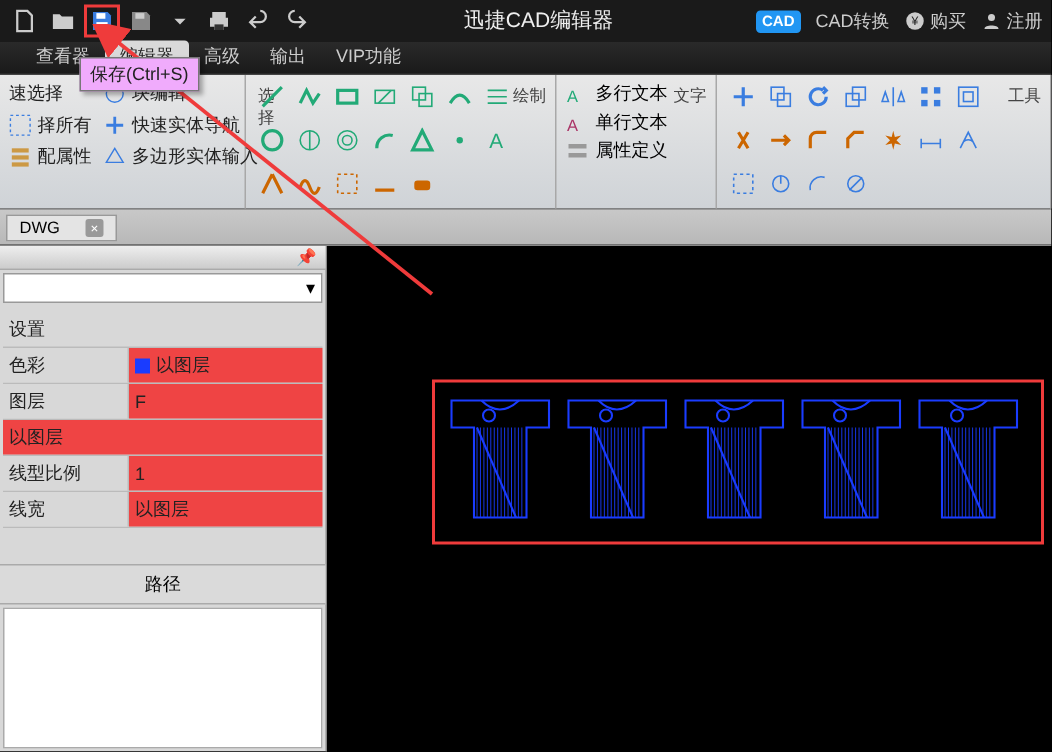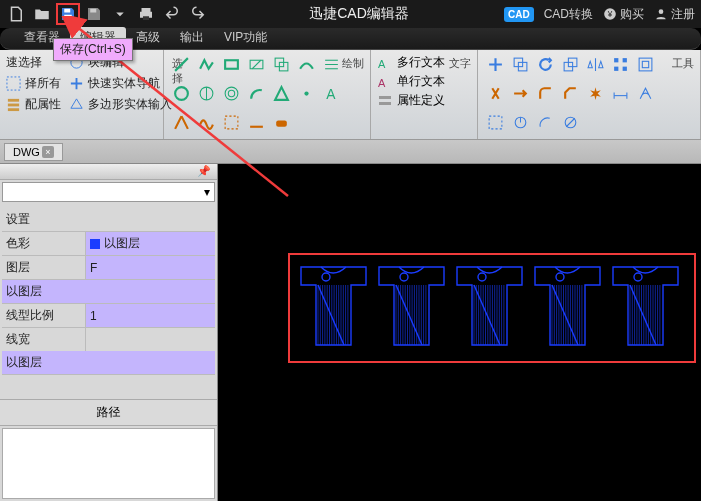--- a/index.html
+++ b/index.html
@@ -9,21 +9,21 @@
   .qat { display: flex; align-items: center; gap: 2px; padding: 0 4px; }
   .qat-btn { width: 24px; height: 22px; display: flex; align-items: center; justify-content: center; color: #ccc; cursor: pointer; border-radius: 2px; }
   .qat-btn svg { width: 18px; height: 18px; }
   .qat-btn.hl { border: 2px solid #ef3b3b; border-radius: 0; }
   .title-app { flex: 1; text-align: center; font-size: 14px; font-weight: 500; color: #eee; }
   .title-right { display: flex; align-items: center; gap: 10px; padding-right: 6px; }
   .cad-badge { background: #2196f3; color: #fff; font-size: 10px; padding: 2px 4px; border-radius: 3px; font-weight: bold; }
   .title-link { color: #ccc; font-size: 12px; display: flex; align-items: center; gap: 3px; }
   .title-link svg { width: 14px; height: 14px; }
   
-  .menubar { height: 22px; background: linear-gradient(#2a2a2a,#1a1a1a); display: flex; align-items: flex-end; padding-left: 14px; color: #ccc; border-bottom: 1px solid #444; border-radius: 10px; }
+  .menubar { height: 22px; background: linear-gradient(#2a2a2a,#1a1a1a); display: flex; align-items: flex-end; padding-left: 14px; color: #ccc; border-bottom: 1px solid #444; }
   .menu-tab { padding: 2px 10px 3px; font-size: 12px; }
   .menu-tab.active { background: #d9d9d9; color: #222; border-radius: 3px 3px 0 0; }
   
   .ribbon { height: 90px; background: linear-gradient(#e8e8e8,#cfd3d7); display: flex; border-bottom: 1px solid #999; }
   .ribbon-group { border-right: 1px solid #a8a8a8; display: flex; flex-direction: row; padding: 4px 6px 0; }
   .ribbon-body { flex: 1; display: flex; }
   .ribbon-label { text-align: center; font-size: 11px; color: #444; padding: 2px 0 4px; }
   .rb-btns { display: flex; flex-direction: column; gap: 4px; }
   .rb-btn { display: flex; align-items: center; gap: 4px; white-space: nowrap; font-size: 12px; color: #222; }
   .rb-btn svg { width: 15px; height: 15px; }
@@ -31,34 +31,34 @@
   .ic { width: 22px; height: 20px; display: flex; align-items: center; justify-content: center; }
   .ic svg { width: 17px; height: 17px; }
   .bigcol { display: flex; flex-direction: column; gap: 2px; margin-right: 4px; }
   .big-btn { display: flex; align-items: center; gap: 4px; font-size: 12px; }
   .big-btn svg { width: 16px; height: 16px; }
   
   .tooltip { position: absolute; top: 38px; left: 53px; background: #f0abfc; border: 1px solid #777; padding: 2px 6px; font-size: 12px; color: #222; box-shadow: 2px 2px 3px rgba(0,0,0,.3); z-index: 60; }
   .arrow { position: absolute; pointer-events: none; z-index: 55; }
   
   .doc-tab-row { height: 24px; background: linear-gradient(#c8c8c8,#b8b8b8); display: flex; align-items: center; padding-left: 4px; border-bottom: 1px solid #888; }
-  .doc-tab { background: #e4e4e4; border: 1px solid #999; padding: 2px 8px; font-size: 11px; display: flex; align-items: center; gap: 2px; }
+  .doc-tab { background: #e4e4e4; border: 1px solid #999; padding: 2px 8px; font-size: 11px; display: flex; align-items: center; gap: 17px; }
   .doc-tab .x { width: 12px; height: 12px; background: #999; color: #fff; font-size: 9px; display: flex; align-items: center; justify-content: center; border-radius: 2px; cursor: pointer; }
   
   .workspace { display: flex; height: calc(501px - 28px - 22px - 90px - 24px); }
   .side { width: 218px; background: #d8d8d8; display: flex; flex-direction: column; border-right: 1px solid #888; }
   .panel-top { height: 16px; background: linear-gradient(#eee,#ccc); display: flex; justify-content: flex-end; padding-right: 6px; align-items: center; border-bottom:1px solid #aaa;}
   .pin { font-size: 11px; color: #555; }
   .panel-combo { height: 20px; background: #fff; border: 1px solid #999; margin: 2px; display:flex; align-items:center; justify-content:flex-end; padding-right:4px; }
   .prop-grid { margin: 4px 2px; }
   .prop-head { font-size: 12px; padding: 3px 4px; color: #222; }
   .prop-row { display: flex; border-top: 1px solid #bbb; }
-  .prop-row:last-child { border-bottom: 1px solid #bbb; flex-direction: column; }
+  .prop-row:last-child { border-bottom: 1px solid #bbb; }
   .prop-k { width: 84px; padding: 3px 4px; font-size: 12px; color: #222; border-right: 1px solid #bbb; background:#d8d8d8; }
-  .prop-v { flex: 1; padding: 3px 4px; font-size: 12px; color: #222; background:#c4b5fd; display:flex; align-items:center; gap:4px;}
+  .prop-v { flex: 1; padding: 3px 4px; font-size: 12px; color: #222; background:#ef4444; display:flex; align-items:center; gap:4px;}
   .swatch { width: 10px; height: 10px; background: #1a3cff; display: inline-block; }
   .panel-gap { height: 20px; }
   .path-row { border-top:1px solid #aaa; border-bottom:1px solid #aaa; text-align:center; padding:4px 0; font-size:12px; background:#dadada; }
   .tree-area { flex:1; background:#fff; margin:2px; border:1px solid #aaa; }
   
   .canvas { flex: 1; background: #000; position: relative; }
   .sel-rect { position: absolute; border: 2px solid #ef3b3b; }
   .shape { position: absolute; }
   .shape svg { display: block; }
 </style>

